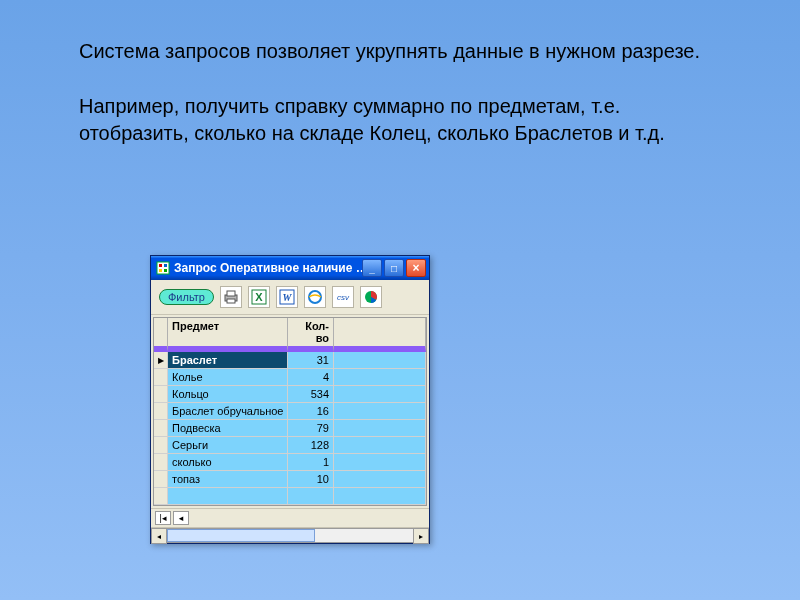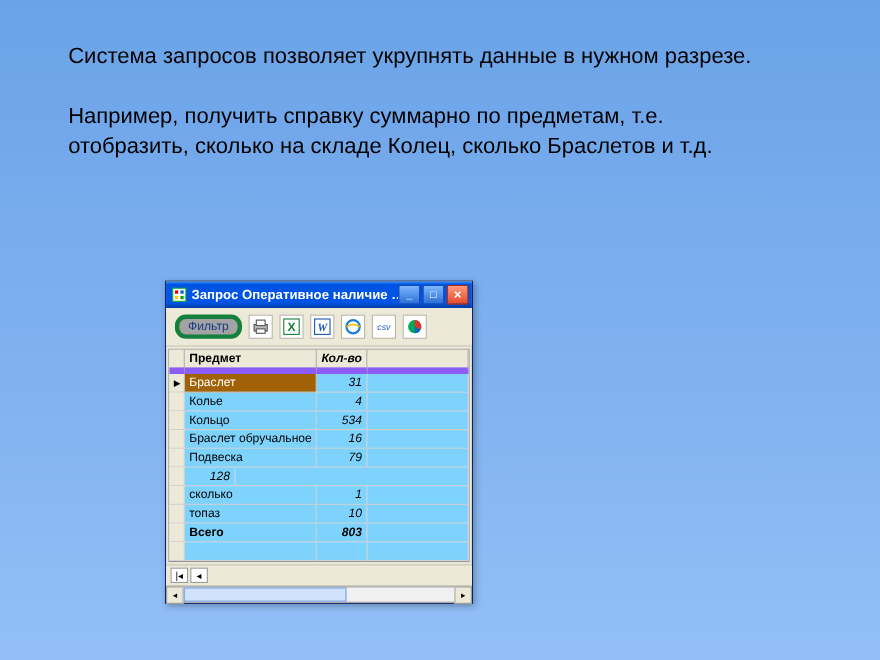--- a/index.html
+++ b/index.html
@@ -5,21 +5,21 @@
   * { box-sizing: border-box; margin: 0; padding: 0; }
   body {
     width: 800px; height: 600px;
     background: linear-gradient(to bottom, #6aa3e8 0%, #7eb0ef 50%, #93bff6 100%);
     font-family: Arial, sans-serif;
     overflow: hidden;
     position: relative;
   }
   .slide-text {
     position: absolute;
-    left: 62px; top: 38px;
+    left: 79px; top: 38px;
     width: 640px;
     color: #000;
     font-size: 20px;
     line-height: 1.35;
   }
   .slide-text p { margin-bottom: 28px; }
   .app-window {
     position: absolute;
     left: 150px; top: 255px;
     width: 280px;
@@ -47,22 +47,22 @@
     color:#fff; font-weight:bold; font-size:10px;
   }
   .win-btn.close { background: linear-gradient(to bottom, #ff9a7a, #e24b2b); border-color:#b02a10; font-size:12px; }
   .toolbar {
     padding: 6px 8px;
     display:flex; align-items:center; gap:6px;
     background: #ece9d8;
     border-bottom: 1px solid #c8c4b4;
   }
   .filter-btn {
-    border: 4px solid #15803d; border-radius: 10px;
-    background: #a3a3a3;
+    border: 1px solid #15803d; border-radius: 10px;
+    background: #5eead4;
     padding: 1px 8px;
     font-size: 11px; color: #1a3a8a;
     cursor: pointer;
   }
   .tool-icon {
     width: 22px; height: 22px;
     border: 1px solid #b8b4a4;
     background: #fff;
     display:flex; align-items:center; justify-content:center;
     cursor:pointer;
@@ -76,23 +76,23 @@
     padding: 2px 4px; font-weight:bold;
   }
   .row { display:flex; }
   .row .cell {
     border-right:1px solid #d0d0d0; border-bottom:1px solid #d0d0d0;
     padding: 1px 4px; height:17px; line-height:15px;
     background:#7dd3fc; overflow:hidden; white-space:nowrap;
   }
   .col-marker { width: 14px; background:#ece9d8 !important; }
   .col-subject { width: 120px; text-align:left; }
-  .col-qty { width: 46px; text-align:right;font-style:italic; }
+  .col-qty { width: 46px; text-align:right; }
   .col-rest { flex:1; }
-  .row.selected .col-subject { background:#a16207; color:#fff; }
+  .row.selected .col-subject { background:#0c4a6e; color:#fff;font-weight:bold; }
   .row.selected .col-marker::before { content:"▶"; font-size:8px; color:#000; display:block; text-align:center;}
   .row.total .cell { font-weight:bold; }
   .nav-bar {
     display:flex; align-items:center; gap:2px;
     padding: 2px 4px; background:#ece9d8; border-top:1px solid #c8c4b4;
   }
   .nav-btn {
     width:16px; height:14px; border:1px solid #9a9a9a; background:#fff;
     display:flex;align-items:center;justify-content:center; font-size:9px; cursor:pointer;
   }
@@ -204,42 +204,37 @@
           <div class="cell col-rest"></div>
         </div>
         <div class="row">
           <div class="cell col-marker"></div>
           <div class="cell col-subject">Подвеска</div>
           <div class="cell col-qty">79</div>
           <div class="cell col-rest"></div>
         </div>
         <div class="row">
           <div class="cell col-marker"></div>
+          <div class="cell col-subject">Серьги</div>
           <div class="cell col-qty">128</div>
           <div class="cell col-rest"></div>
         </div>
         <div class="row">
           <div class="cell col-marker"></div>
           <div class="cell col-subject">сколько</div>
           <div class="cell col-qty">1</div>
           <div class="cell col-rest"></div>
         </div>
         <div class="row">
           <div class="cell col-marker"></div>
           <div class="cell col-subject">топаз</div>
           <div class="cell col-qty">10</div>
           <div class="cell col-rest"></div>
         </div>
       </div>
-    <div class="row total">
-      <div class="cell col-marker"></div>
-      <div class="cell col-subject">Всего</div>
-      <div class="cell col-qty">803</div>
-      <div class="cell col-rest"></div>
-    </div>
     <div class="row">
       <div class="cell col-marker"></div>
       <div class="cell col-subject"></div>
       <div class="cell col-qty"></div>
       <div class="cell col-rest"></div>
     </div>
   </div>
 
   <div class="nav-bar">
     <div class="nav-btn">|◂</div>

